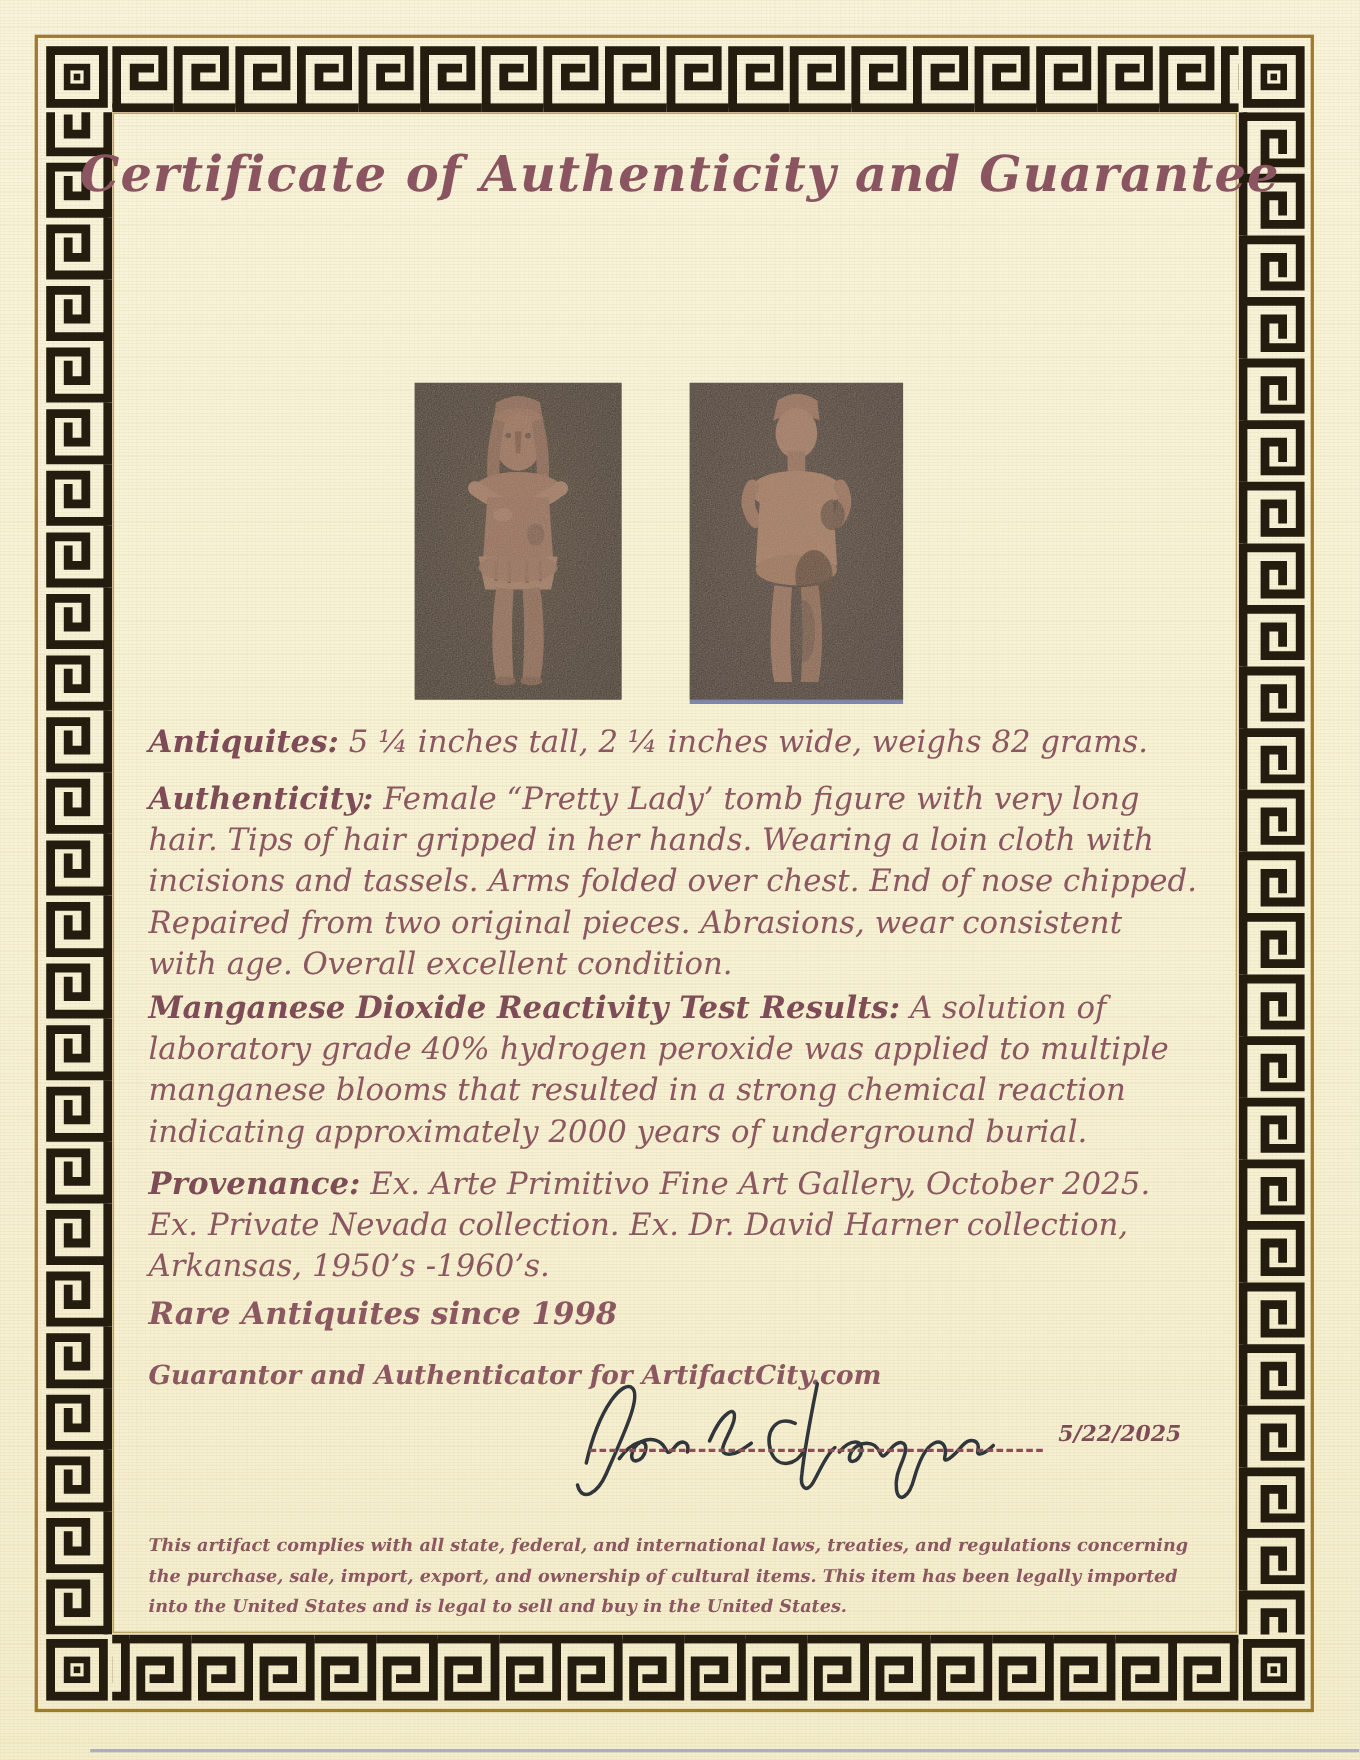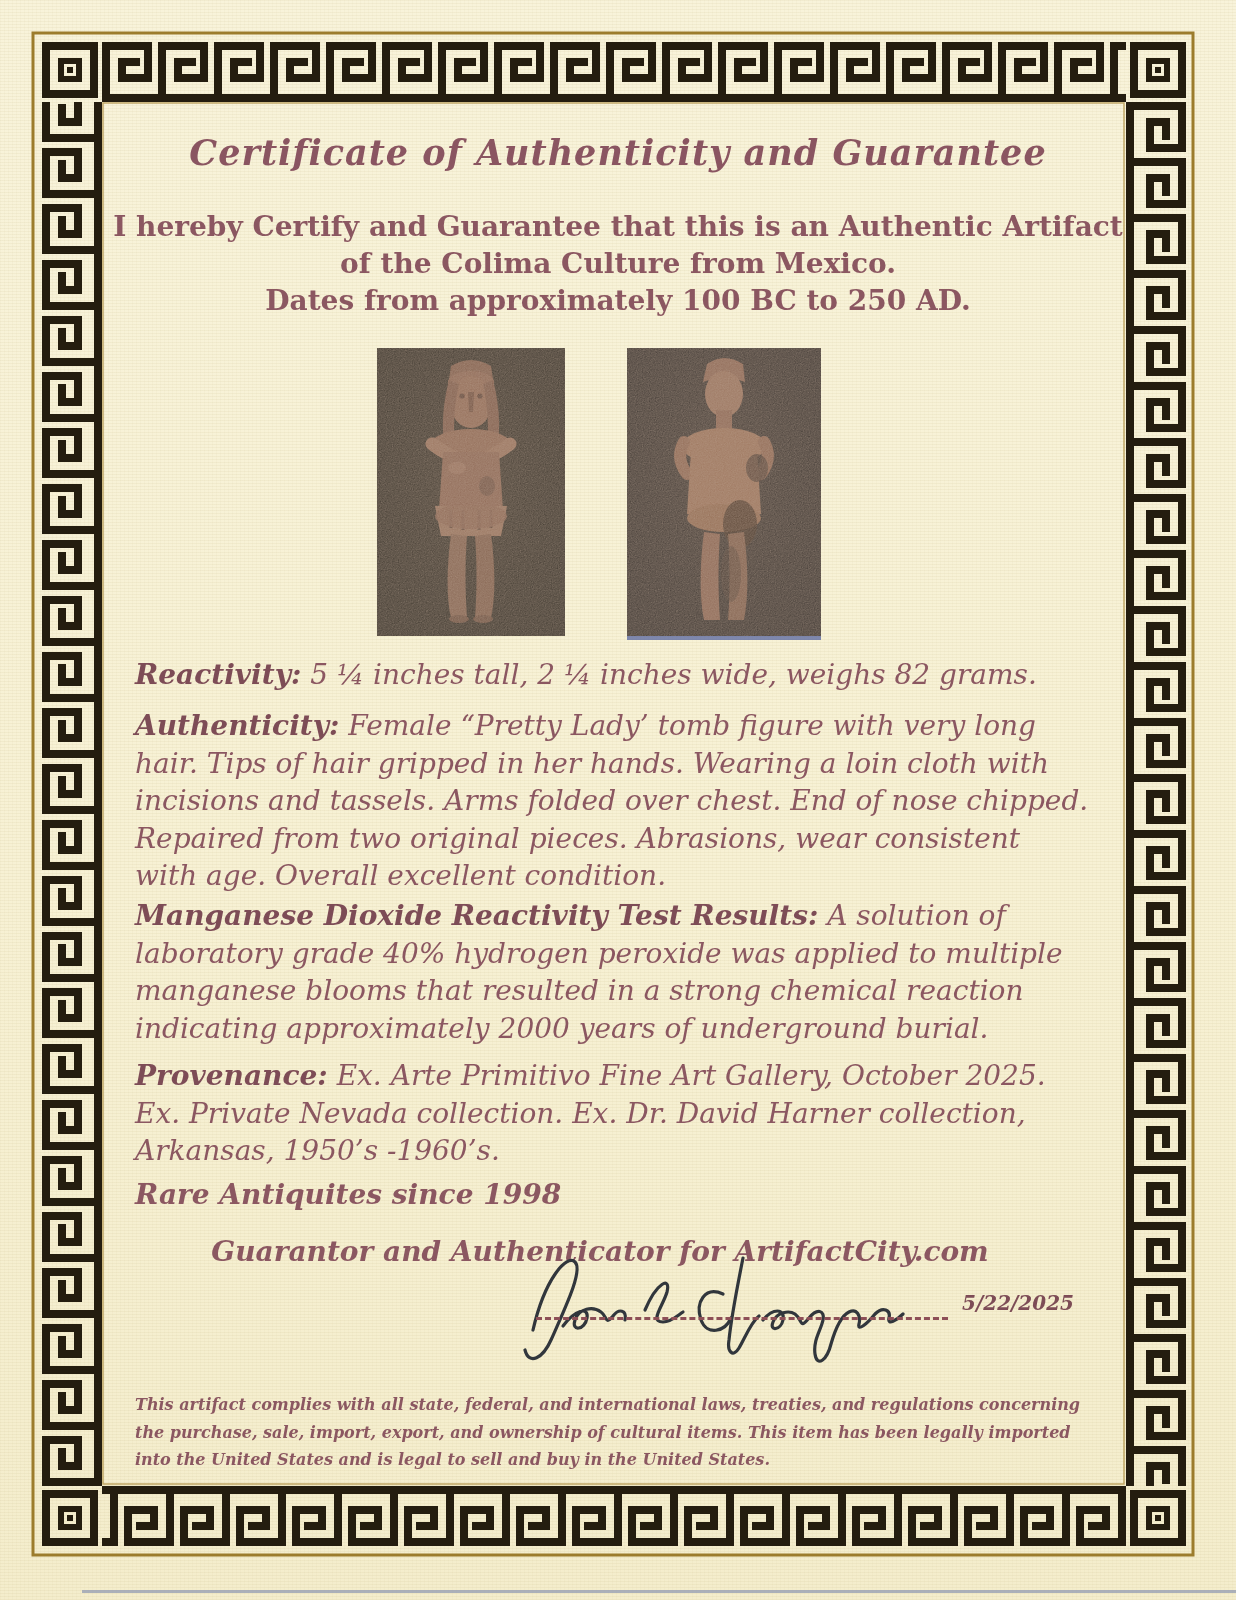--- a/index.html
+++ b/index.html
@@ -10,34 +10,34 @@
     overflow:hidden;
     background:
       repeating-linear-gradient(0deg, rgba(186,170,116,0.10) 0px, rgba(186,170,116,0.10) 1px, rgba(0,0,0,0) 1px, rgba(0,0,0,0) 3px),
       repeating-linear-gradient(90deg, rgba(186,170,116,0.05) 0px, rgba(186,170,116,0.05) 1px, rgba(0,0,0,0) 1px, rgba(0,0,0,0) 4px),
       linear-gradient(180deg,#f8f3da 0%,#f7f1d4 55%,#f4edcc 100%);
     font-family:"DejaVu Serif", serif;
   }
   .abs{position:absolute;}
   .ink{color:#8b5761;font-style:italic;}
   #border-svg{position:absolute;left:0;top:0;width:1236px;height:1600px;}
-  #title{left:0;right:0;top:132px;text-align:center;font-size:35px;font-weight:bold;letter-spacing:1px;color:#8a5561;}
+  #title{left:0;right:0;top:132px;text-align:center;font-size:45px;font-weight:bold;letter-spacing:1px;color:#8a5561;}
   #intro{left:0;right:0;top:208px;text-align:center;font-size:28px;font-weight:bold;line-height:37px;color:#8b5761;}
   .photo{overflow:hidden;background:#3a3531;}
   #photo-front{left:377px;top:348px;width:188px;height:288px;}
   #photo-back{left:627px;top:348px;width:194px;height:288px;}
   #photo-blue-line{left:627px;top:636px;width:194px;height:4px;background:#3d4f96;opacity:.65;}
   .sec{left:135px;width:956px;font-size:28px;line-height:37.5px;color:#8b5761;font-style:italic;}
   .sec b{color:#7d4c56;padding-right:9px;}
   #sec-dim{top:656px;}
   #sec-desc{top:707px;}
   #sec-test{top:897px;}
   #sec-prov{top:1057px;}
   #signer-row{left:135px;top:1178px;width:930px;display:flex;justify-content:space-between;font-size:28px;font-weight:bold;}
-  #role-line{left:135px;top:1235px;width:930px;text-align:center;font-size:28px;font-weight:bold;}
+  #role-line{left:135px;top:1235px;width:930px;font-size:24px;font-weight:bold;}
   #sig-line{left:536px;top:1317px;width:412px;border-bottom:3px dashed #8d4f57;height:0;}
   #sig-date{left:962px;top:1291px;font-size:20px;font-weight:bold;color:#7d4c56;}
   #signature-svg{left:505px;top:1248px;width:400px;height:124px;}
   #legal{left:135px;top:1391px;width:948px;font-size:16px;line-height:27.5px;font-weight:bold;color:#8b5761;font-style:italic;}
   #scan-line{left:82px;top:1590px;right:0;height:3px;background:#98a0b4;opacity:.8;}
 </style>
 </head>
 <body>
 
 <div class="page">
@@ -165,25 +165,20 @@
       </svg>
 
     <use href="#gk-corner" x="38" y="38"></use>
     <use href="#gk-corner" x="1126" y="38"></use>
     <use href="#gk-corner" x="38" y="1486"></use>
     <use href="#gk-corner" x="1126" y="1486"></use>
   </svg>
 
   <div id="title" class="abs ink">Certificate of Authenticity and Guarantee</div>
 
-  <div id="intro" class="abs">
-    <div>I hereby Certify and Guarantee that this is an Authentic Artifact</div>
-    <div>of the Colima Culture from Mexico.</div>
-    <div>Dates from approximately 100 BC to 250 AD.</div>
-  </div>
 
   <div id="photo-front" class="abs photo">
     <svg width="188" height="288" viewBox="0 0 188 288" xmlns="http://www.w3.org/2000/svg">
       <defs>
         <filter id="grainA">
             <feTurbulence type="fractalNoise" baseFrequency="0.85" numOctaves="2" stitchTiles="stitch"></feTurbulence>
           <feColorMatrix type="matrix" values="0 0 0 0 0.55, 0 0 0 0 0.42, 0 0 0 0 0.33, 0.45 0.45 0.45 0 0"></feColorMatrix>
           </filter>
         <radialGradient id="vigA" cx="50%" cy="45%" r="75%">
           <stop offset="0%" stop-color="#56483c" stop-opacity="0.25"></stop>
@@ -247,21 +242,21 @@
         <path d="M77,184 C73,214 72,248 77,272 L93,272 C91,246 91,212 93,186 Z" fill="#8a6350"></path>
         <path d="M117,184 C121,214 122,248 117,272 L101,272 C103,246 103,212 101,186 Z" fill="#7e5c49"></path>
         <ellipse cx="104" cy="226" rx="10" ry="28" fill="#4a3a30" opacity="0.5"></ellipse>
       </g>
       <rect width="194" height="288" filter="url(#grainB)" opacity="0.5"></rect>
     </svg>
   </div>
   <div id="photo-blue-line" class="abs"></div>
 
   <div id="sec-dim" class="abs sec">
-    <b>Reactivity:</b><span>5 ¼ inches tall, 2 ¼ inches wide, weighs 82 grams.</span>
+    <b>Antiquites:</b><span>5 ¼ inches tall, 2 ¼ inches wide, weighs 82 grams.</span>
   </div>
 
   <div id="sec-desc" class="abs sec">
     <b>Authenticity:</b><span>Female “Pretty Lady’ tomb figure with very long hair. Tips of hair gripped in her hands. Wearing a loin cloth with incisions and tassels. Arms folded over chest. End of nose chipped. Repaired from two original pieces. Abrasions, wear consistent with age. Overall excellent condition.</span>
   </div>
 
   <div id="sec-test" class="abs sec">
     <b>Manganese Dioxide Reactivity Test Results:</b><span>A solution of laboratory grade 40% hydrogen peroxide was applied to multiple manganese blooms that resulted in a strong chemical reaction indicating approximately 2000 years of underground burial.</span>
   </div>
 

